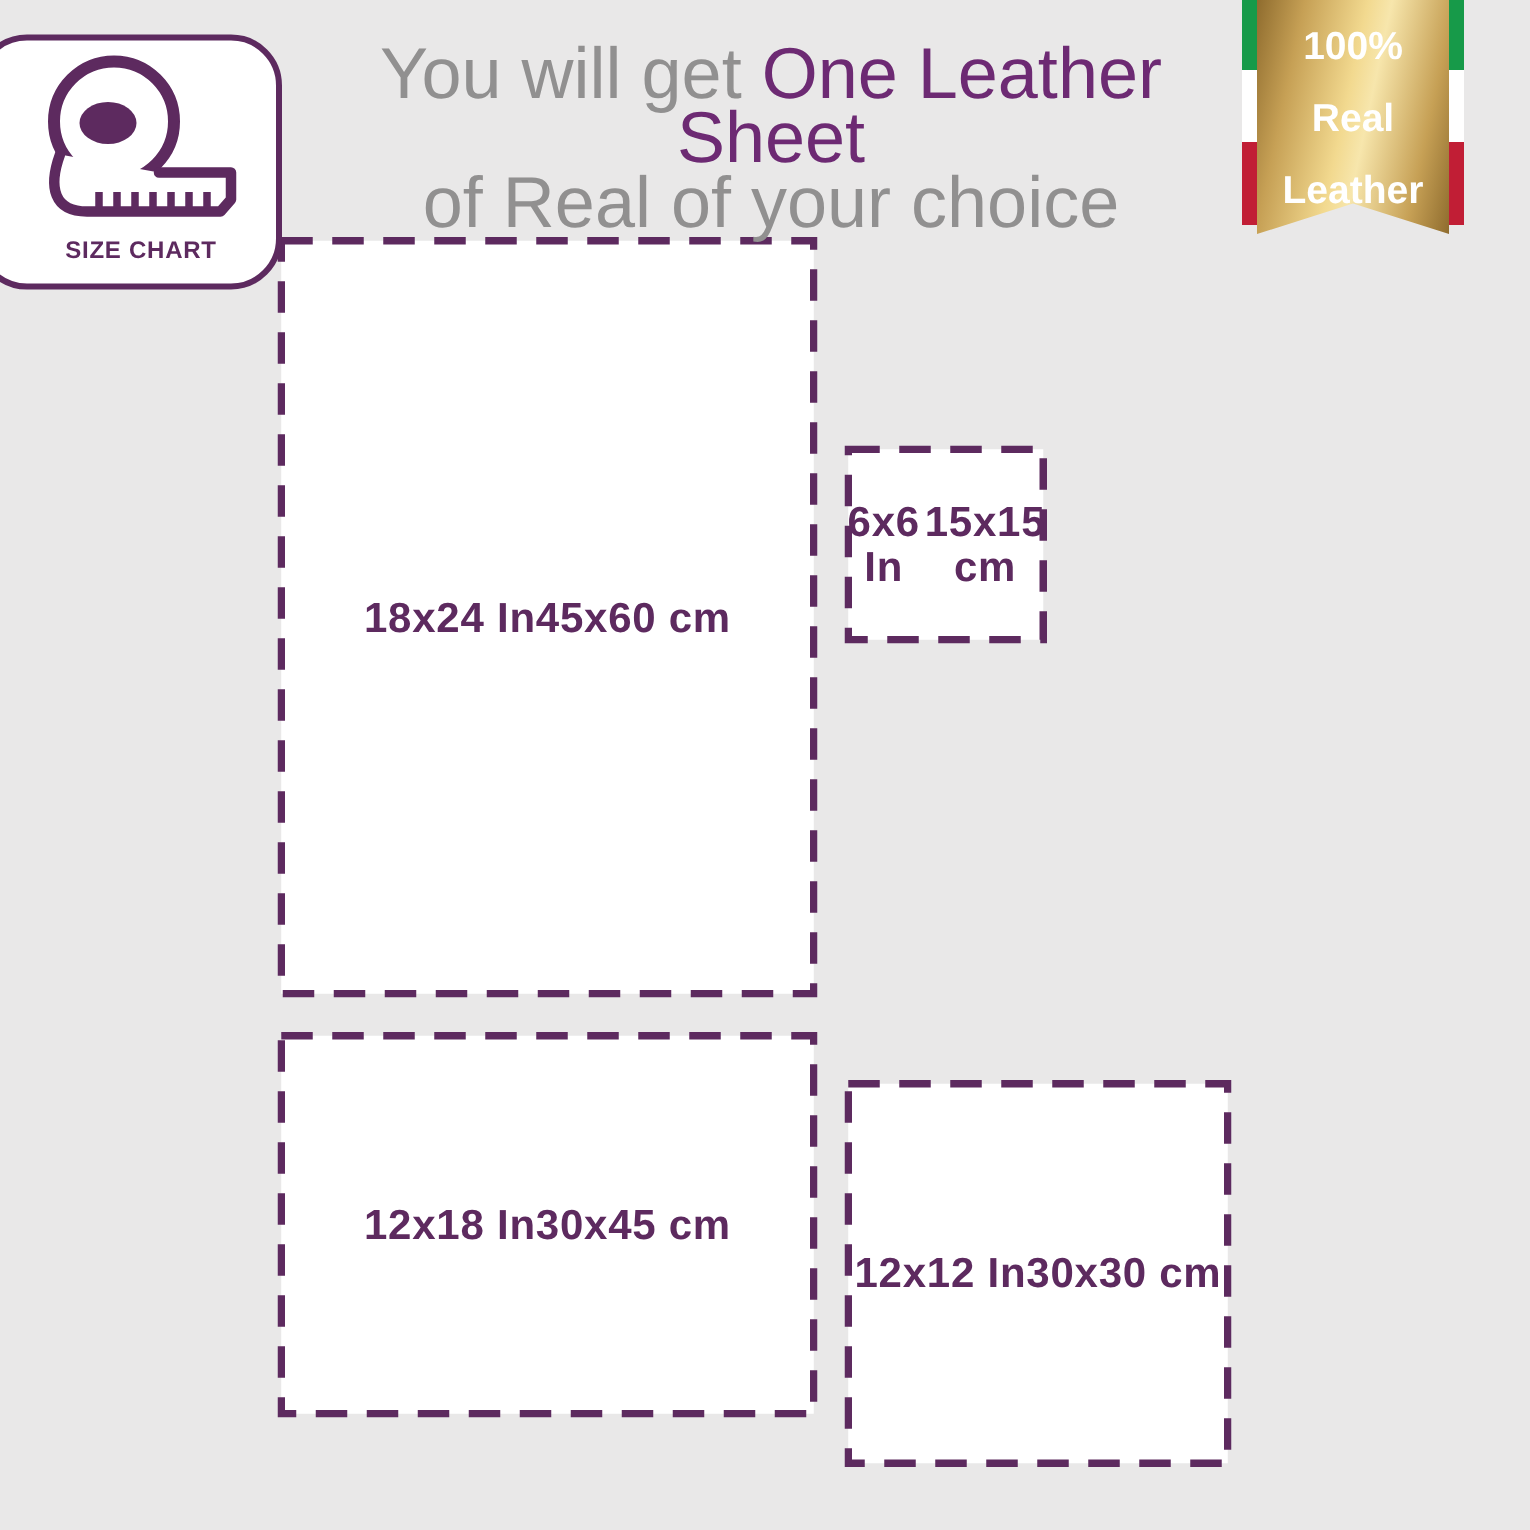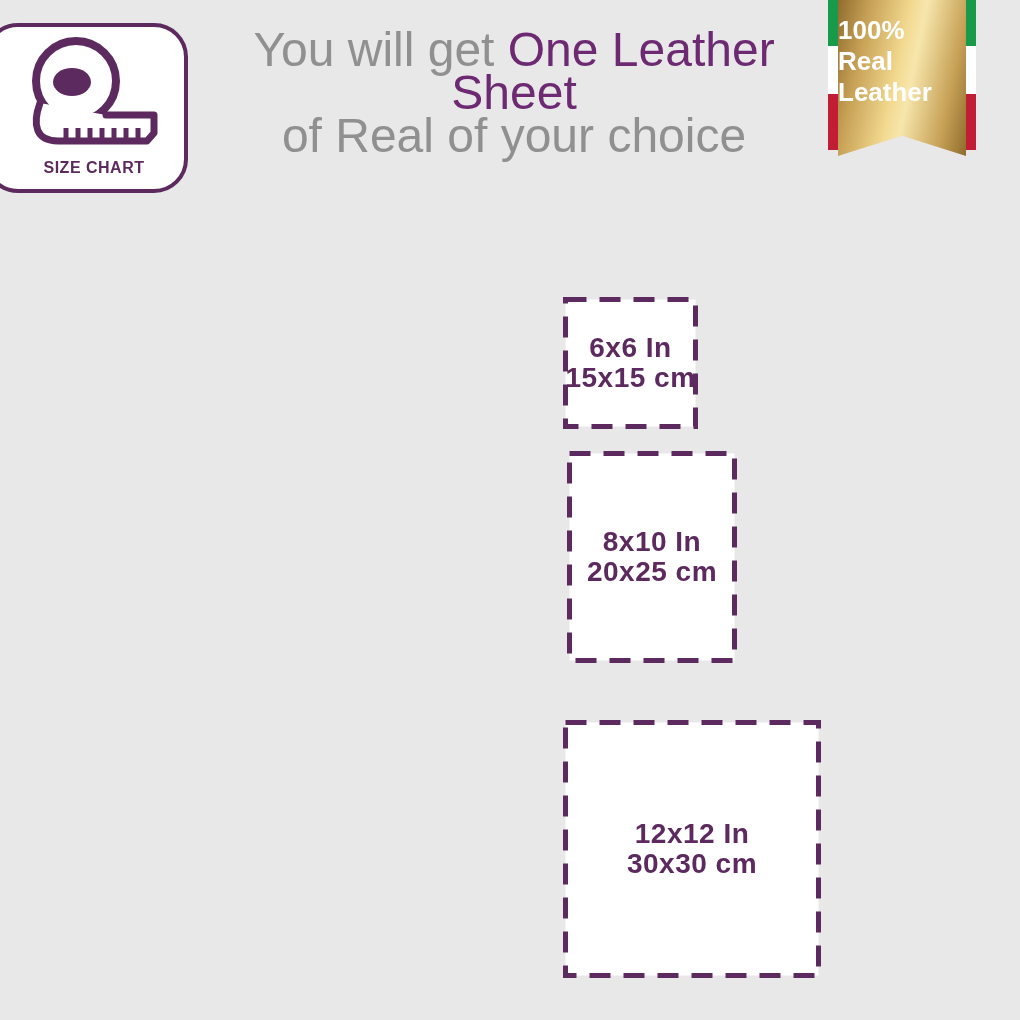--- a/index.html
+++ b/index.html
@@ -9,21 +9,21 @@
     --white:#ffffff;
   }
   html,body{margin:0;padding:0;}
   body{font-family:"Liberation Sans", sans-serif; background:var(--background);}
   .canvas{position:relative;width:1020px;height:1020px;background:var(--background);overflow:hidden;}
 
   
   .size-box{position:absolute;}
   .size-box svg{position:absolute;left:0;top:0;display:block;}
   .size-label{
-    position:absolute;inset:0;display:flex;flex-direction:column;
+    position:absolute;inset:0;display:flex;flex-direction:row;
     align-items:center;justify-content:center;
     color:var(--purple);font-weight:bold;font-size:28px;line-height:30px;
     text-align:center;letter-spacing:.5px;
   }
 
   
   .chart-card{
     position:absolute;left:-16px;top:23px;width:204px;height:170px;
     background:var(--white);border:4px solid var(--purple);border-radius:34px;
     box-sizing:border-box;z-index:5;
@@ -48,51 +48,60 @@
       var(--flag-green) 0 31%, var(--white) 31% 63%, var(--flag-red) 63% 100%);
   }
   .flag-stripe.left{left:0;}
   .flag-stripe.right{right:0;}
   .ribbon{
     position:absolute;left:10px;top:0;width:128px;height:156px;
     clip-path:polygon(0 0,100% 0,100% 100%,50% 87%,0 100%);
     background:linear-gradient(102deg,
       var(--gold-dark) 0%, var(--gold-mid) 20%, var(--gold-light) 46%,
       var(--gold-highlight) 56%, var(--gold-mid) 82%, var(--gold-dark) 100%);
-    display:flex;flex-direction:column;align-items:flex-start;
-    padding-top:15px;box-sizing:border-box;
+    display:flex;flex-direction:column;align-items:center;
+    padding-top:15px;box-sizing:border-box;gap:17px;
   }
   .ribbon .rline{color:var(--white);font-weight:bold;font-size:26px;line-height:31px;text-align:center;}
 </style>
 </head>
 <body>
 
 <div class="canvas">
 
+  <div class="size-box" style="left:185px;top:158px;width:360px;height:507px;">
+    <svg width="360" height="507" viewBox="0 0 360 507">
+      <rect x="2.5" y="2.5" width="355" height="502" fill="#ffffff" style="stroke:var(--purple)" stroke-width="5" stroke-dasharray="21 13"></rect>
+    </svg>
+    <div class="size-label">
+      <div>18x24 In</div>
+      <div>45x60 cm</div>
+    </div>
+  </div>
 
   <div class="size-box" style="left:563px;top:297px;width:135px;height:132px;">
     <svg width="135" height="132" viewBox="0 0 135 132">
       <rect x="2.5" y="2.5" width="130" height="127" fill="#ffffff" style="stroke:var(--purple)" stroke-width="5" stroke-dasharray="21 13"></rect>
     </svg>
     <div class="size-label">
       <div>6x6 In</div>
       <div>15x15 cm</div>
     </div>
   </div>
 
-  <div class="size-box" style="left:567px;top:451px;width:170px;height:212px;">
-    <svg width="170" height="212" viewBox="0 0 170 212">
-      <rect x="2.5" y="2.5" width="165" height="207" fill="#ffffff" style="stroke:var(--purple)" stroke-width="5" stroke-dasharray="21 13"></rect>
+
+  <div class="size-box" style="left:185px;top:688px;width:360px;height:257px;">
+    <svg width="360" height="257" viewBox="0 0 360 257">
+      <rect x="2.5" y="2.5" width="355" height="252" fill="#ffffff" style="stroke:var(--purple)" stroke-width="5" stroke-dasharray="21 13"></rect>
     </svg>
     <div class="size-label">
-      <div>8x10 In</div>
-      <div>20x25 cm</div>
+      <div>12x18 In</div>
+      <div>30x45 cm</div>
     </div>
   </div>
-
 
   <div class="size-box" style="left:563px;top:720px;width:258px;height:258px;">
     <svg width="258" height="258" viewBox="0 0 258 258">
       <rect x="2.5" y="2.5" width="253" height="253" fill="#ffffff" style="stroke:var(--purple)" stroke-width="5" stroke-dasharray="21 13"></rect>
     </svg>
     <div class="size-label">
       <div>12x12 In</div>
       <div>30x30 cm</div>
     </div>
   </div>

